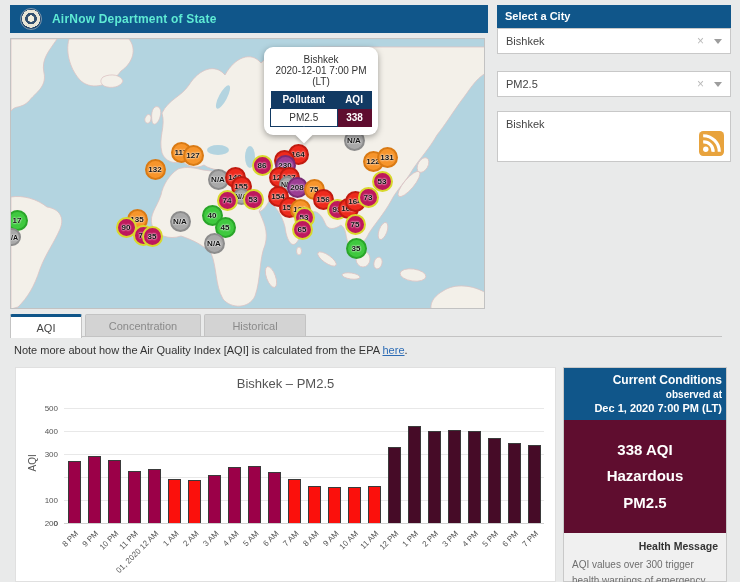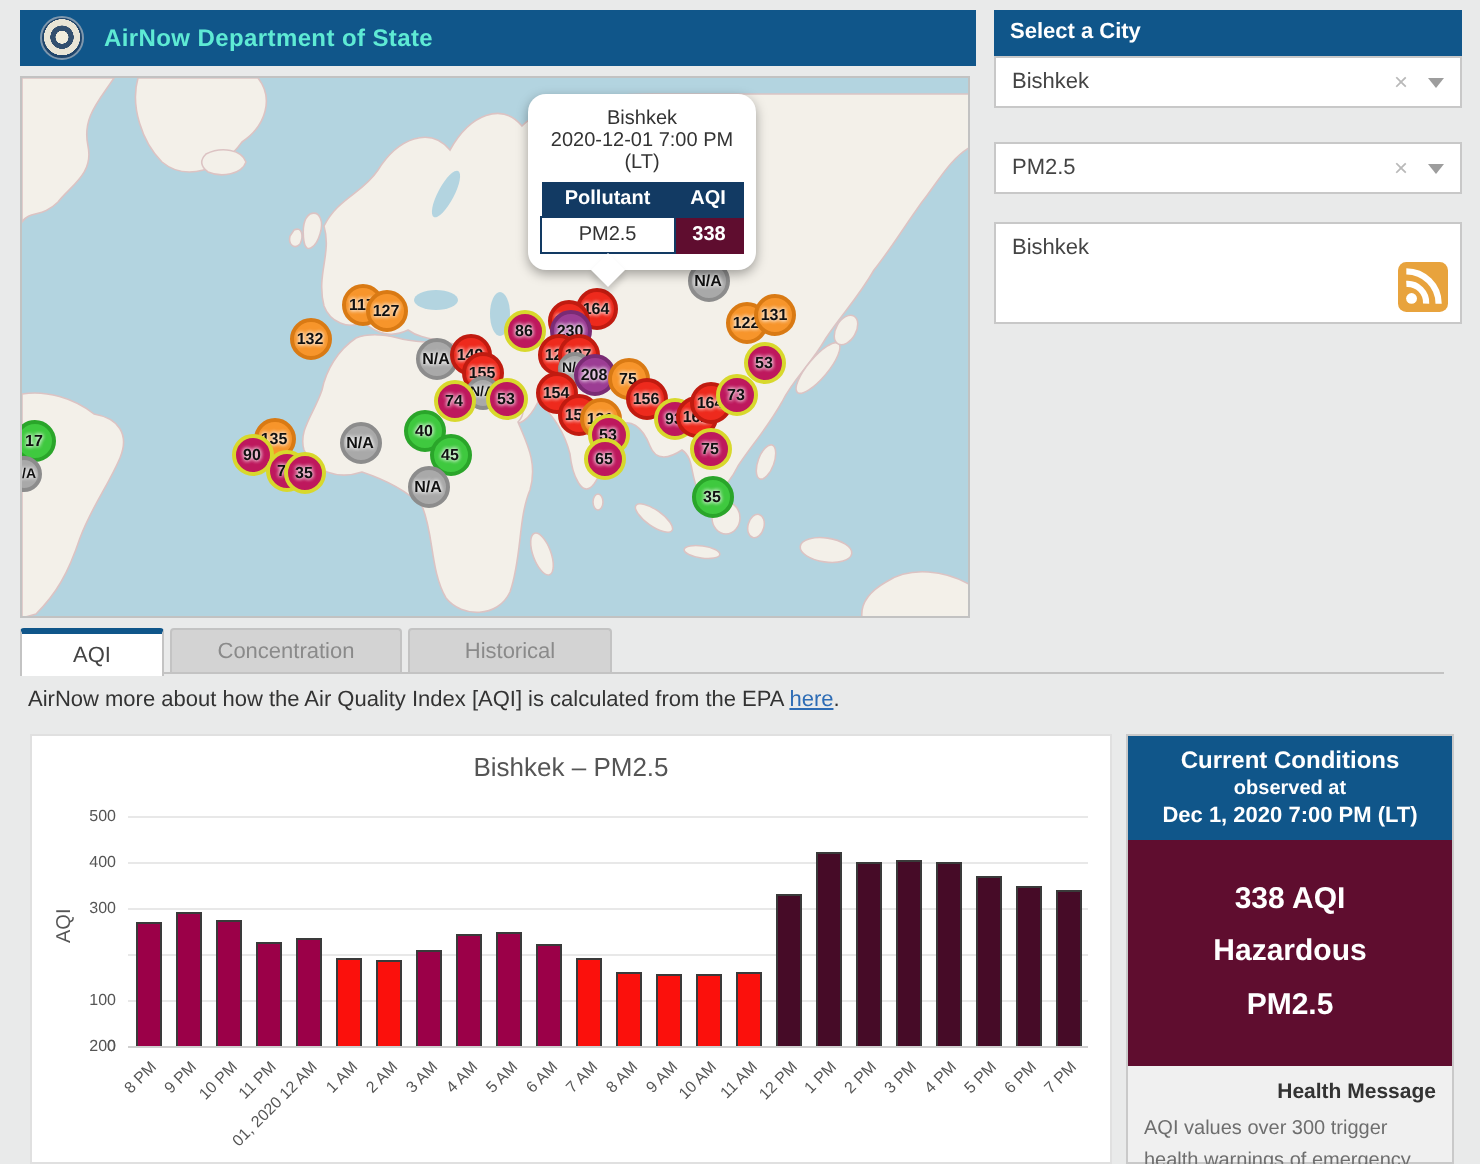--- a/index.html
+++ b/index.html
@@ -79,21 +79,21 @@
     transform:translateY(-50%); white-space:nowrap; }
   .ylabel { position:absolute; left:-40px; top:50%; transform:rotate(-90deg) translateX(50%);
     transform-origin:center; font-size:10px; color:#555; }
   .bar { position:absolute; bottom:0; width:13px; border:1px solid #3a3a3a; border-bottom:none; cursor:pointer; }
   .xlabel { position:absolute; white-space:nowrap; font-size:8px; color:#555;
     transform:rotate(-45deg); transform-origin:100% 0; cursor:default; }
 
   
   .cc-panel { position:absolute; left:563px; top:367px; width:164px; height:215px;
     background:#f0f0f0; border:1px solid #c9c9c9; }
-  .cc-head { background:#10568a; color:#fff; text-align:center; padding:5px 4px 6px; }
+  .cc-head { background:#10568a; color:#fff; text-align:right; padding:5px 4px 6px; }
   .cc-title { font-size:12px; font-weight:bold; }
   .cc-sub { font-size:10px; font-weight:bold; margin-top:2px; }
   .cc-date { font-size:11px; font-weight:bold; margin-top:2px; }
   .cc-aqi { background:#5f0d2f; color:#fff; text-align:center; padding:17px 4px; }
   .cc-aqi div { font-size:15px; font-weight:bold; line-height:1.75; }
   .cc-health { padding:7px 8px; }
   .cc-health-title { font-size:10.5px; font-weight:bold; color:#333; text-align:right; margin-bottom:5px; }
   .cc-health-text { font-size:10px; color:#6e6e6e; line-height:1.65; }
 </style>
 </head>
@@ -225,21 +225,21 @@
   </div>
 </div>
 
 <div class="tabs" id="tabs">
     <div class="tab active">AQI</div>
     <div class="tab">Concentration</div>
     <div class="tab">Historical</div>
   </div>
 
 <div class="learn">
-  <span>AirNow more about how the Air Quality Index [AQI] is calculated from the EPA </span><a class="inline-link">here</a><span>.</span>
+  <span>Note more about how the Air Quality Index [AQI] is calculated from the EPA </span><a class="inline-link">here</a><span>.</span>
 </div>
 
 <div class="chart-panel">
   <div class="chart-title">Bishkek – PM2.5</div>
   <div class="chart-body" id="chart-body">
     <div class="ylabel">AQI</div>
   <div class="gridline base" style="top: 115px;"></div>
       <div class="ytick" style="top: 115px;">0</div>
       <div class="gridline" style="top: 92px;"></div>
       <div class="ytick" style="top: 92px;">100</div>

